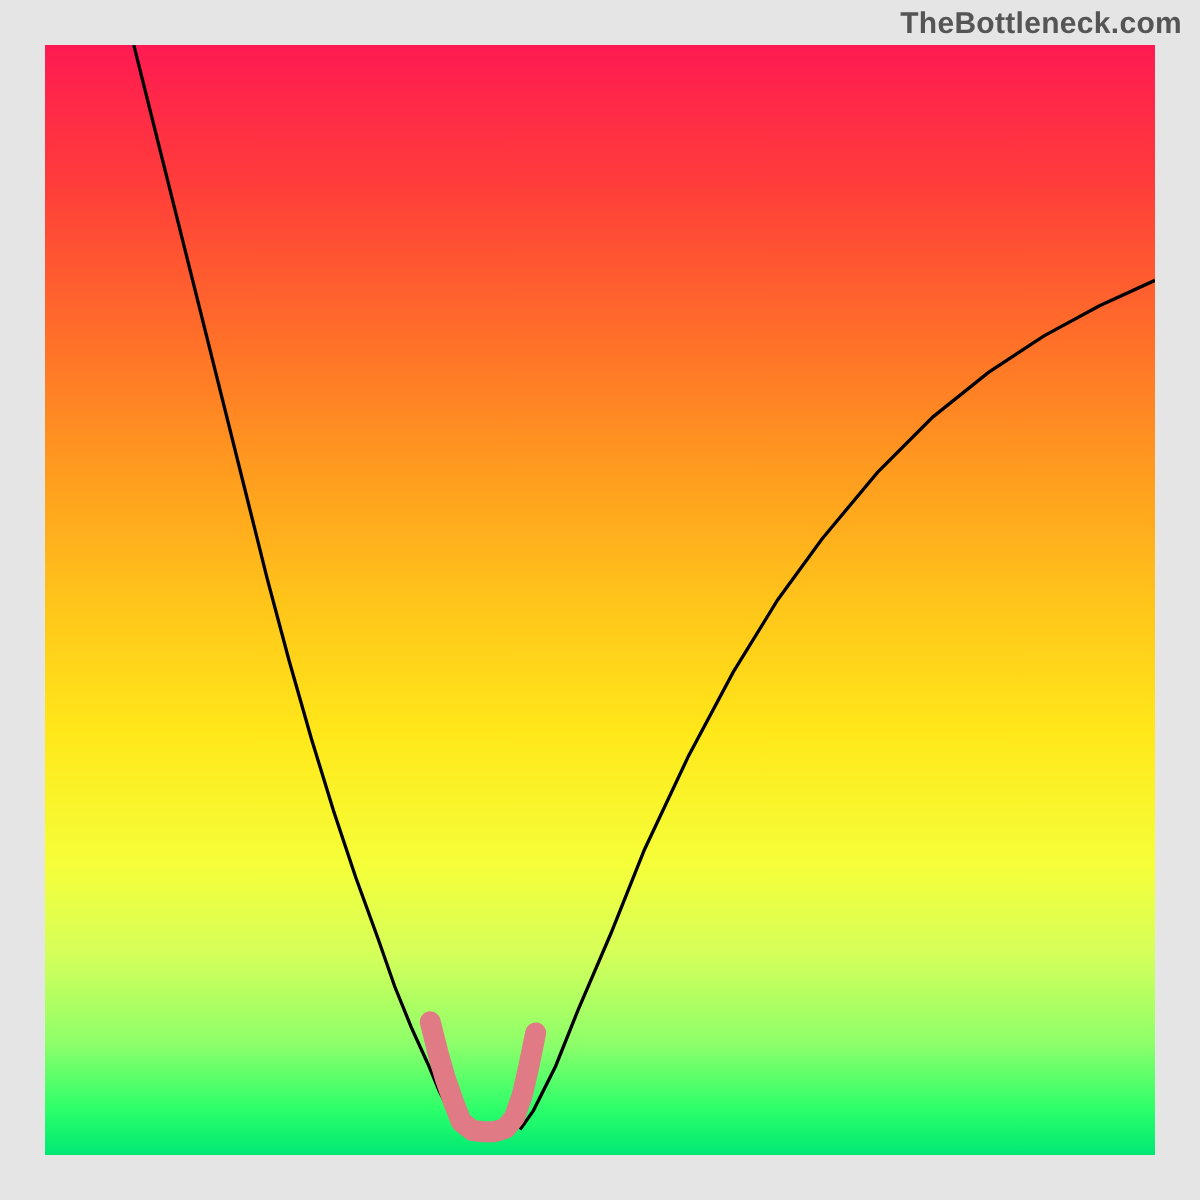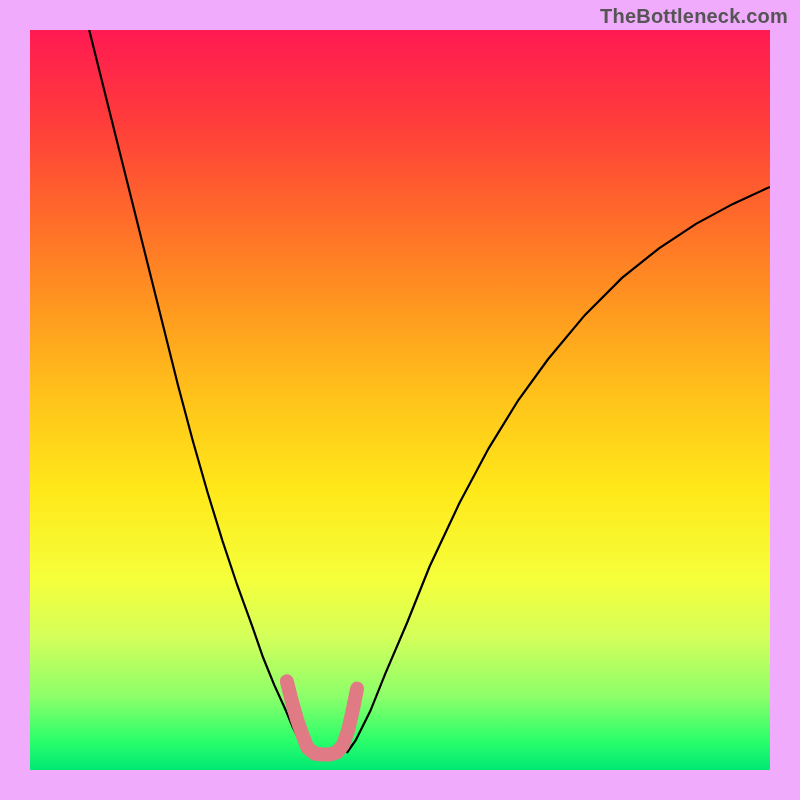--- a/index.html
+++ b/index.html
@@ -1,21 +1,21 @@
 <!DOCTYPE html>
 <html><head>
 <meta charset="utf-8">
 <style>
   * { margin: 0; padding: 0; box-sizing: border-box; }
   html, body { width: 800px; height: 800px; overflow: hidden; background: #000; }
   .frame {
     position: relative;
     width: 800px;
     height: 800px;
-    background: #f0abfc;
+    background: #e5e5e5;
   }
   .plot-area {
     position: absolute;
     left: 30px;
     top: 30px;
     width: 740px;
     height: 740px;
     background: linear-gradient(to bottom,
       #ff1a52 0%,
       #ff3b3b 12%,

